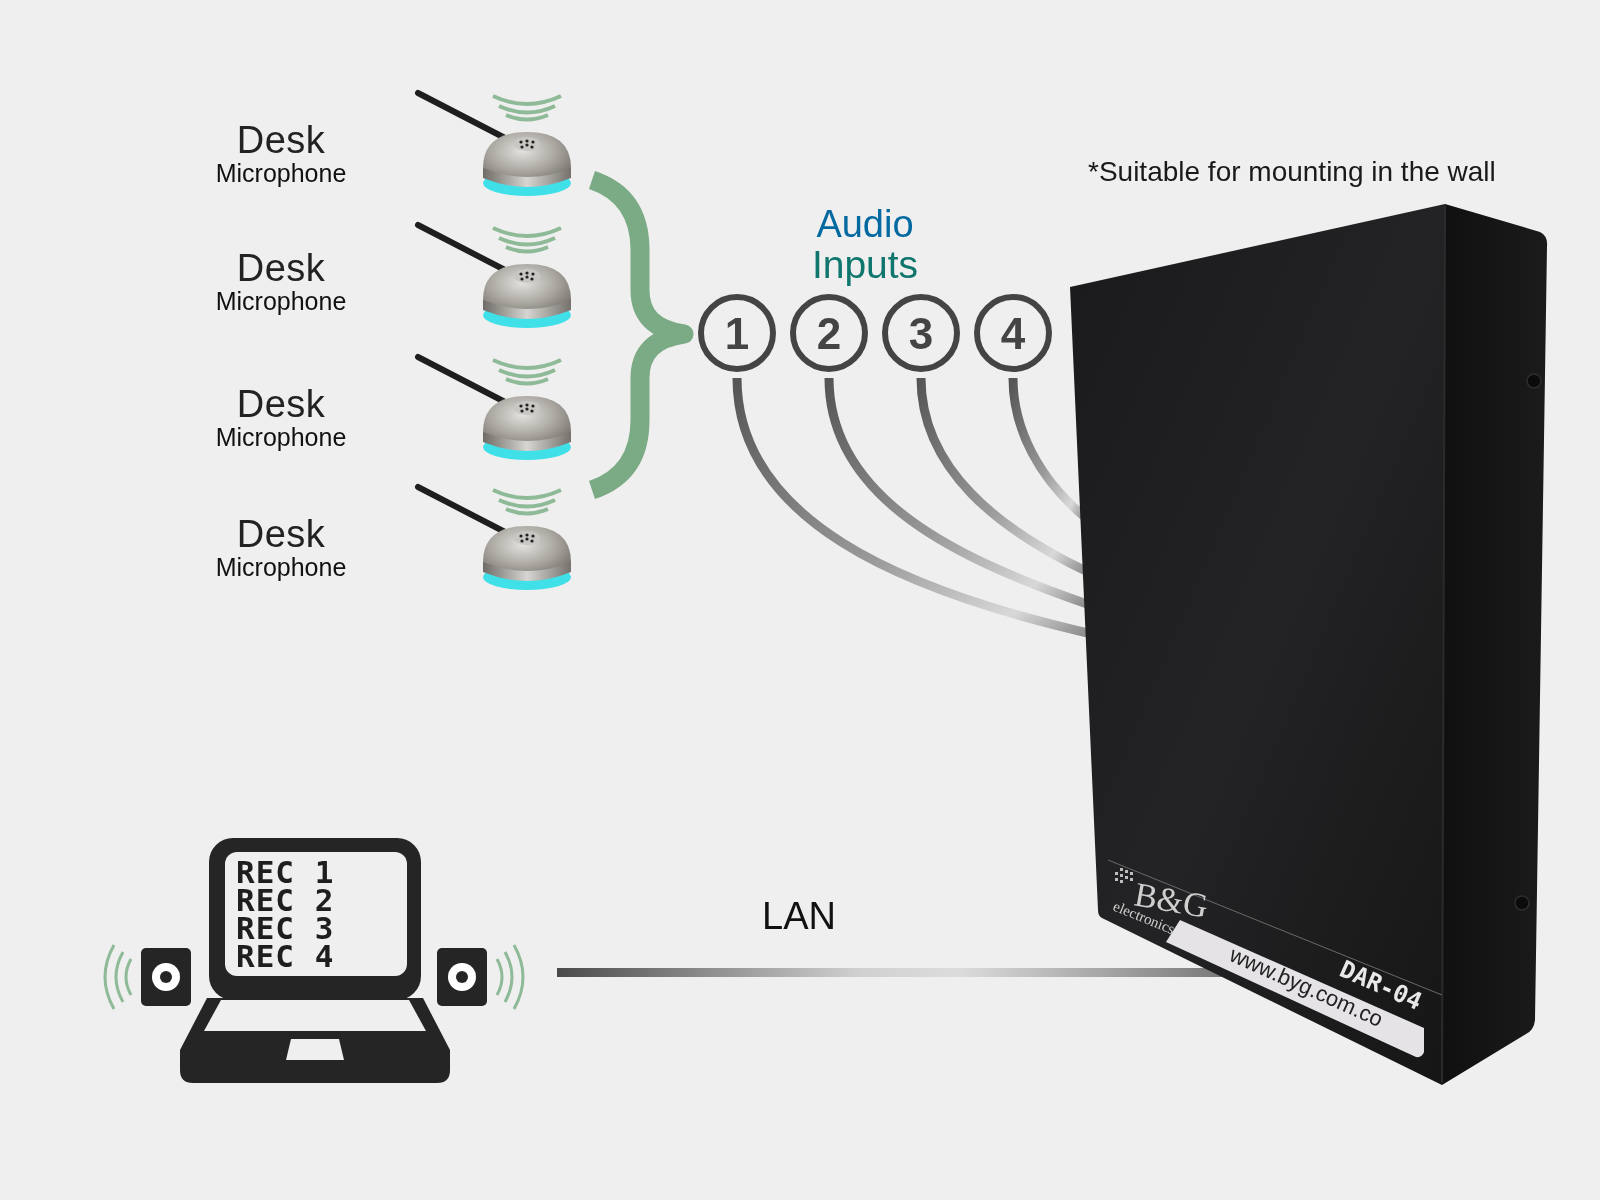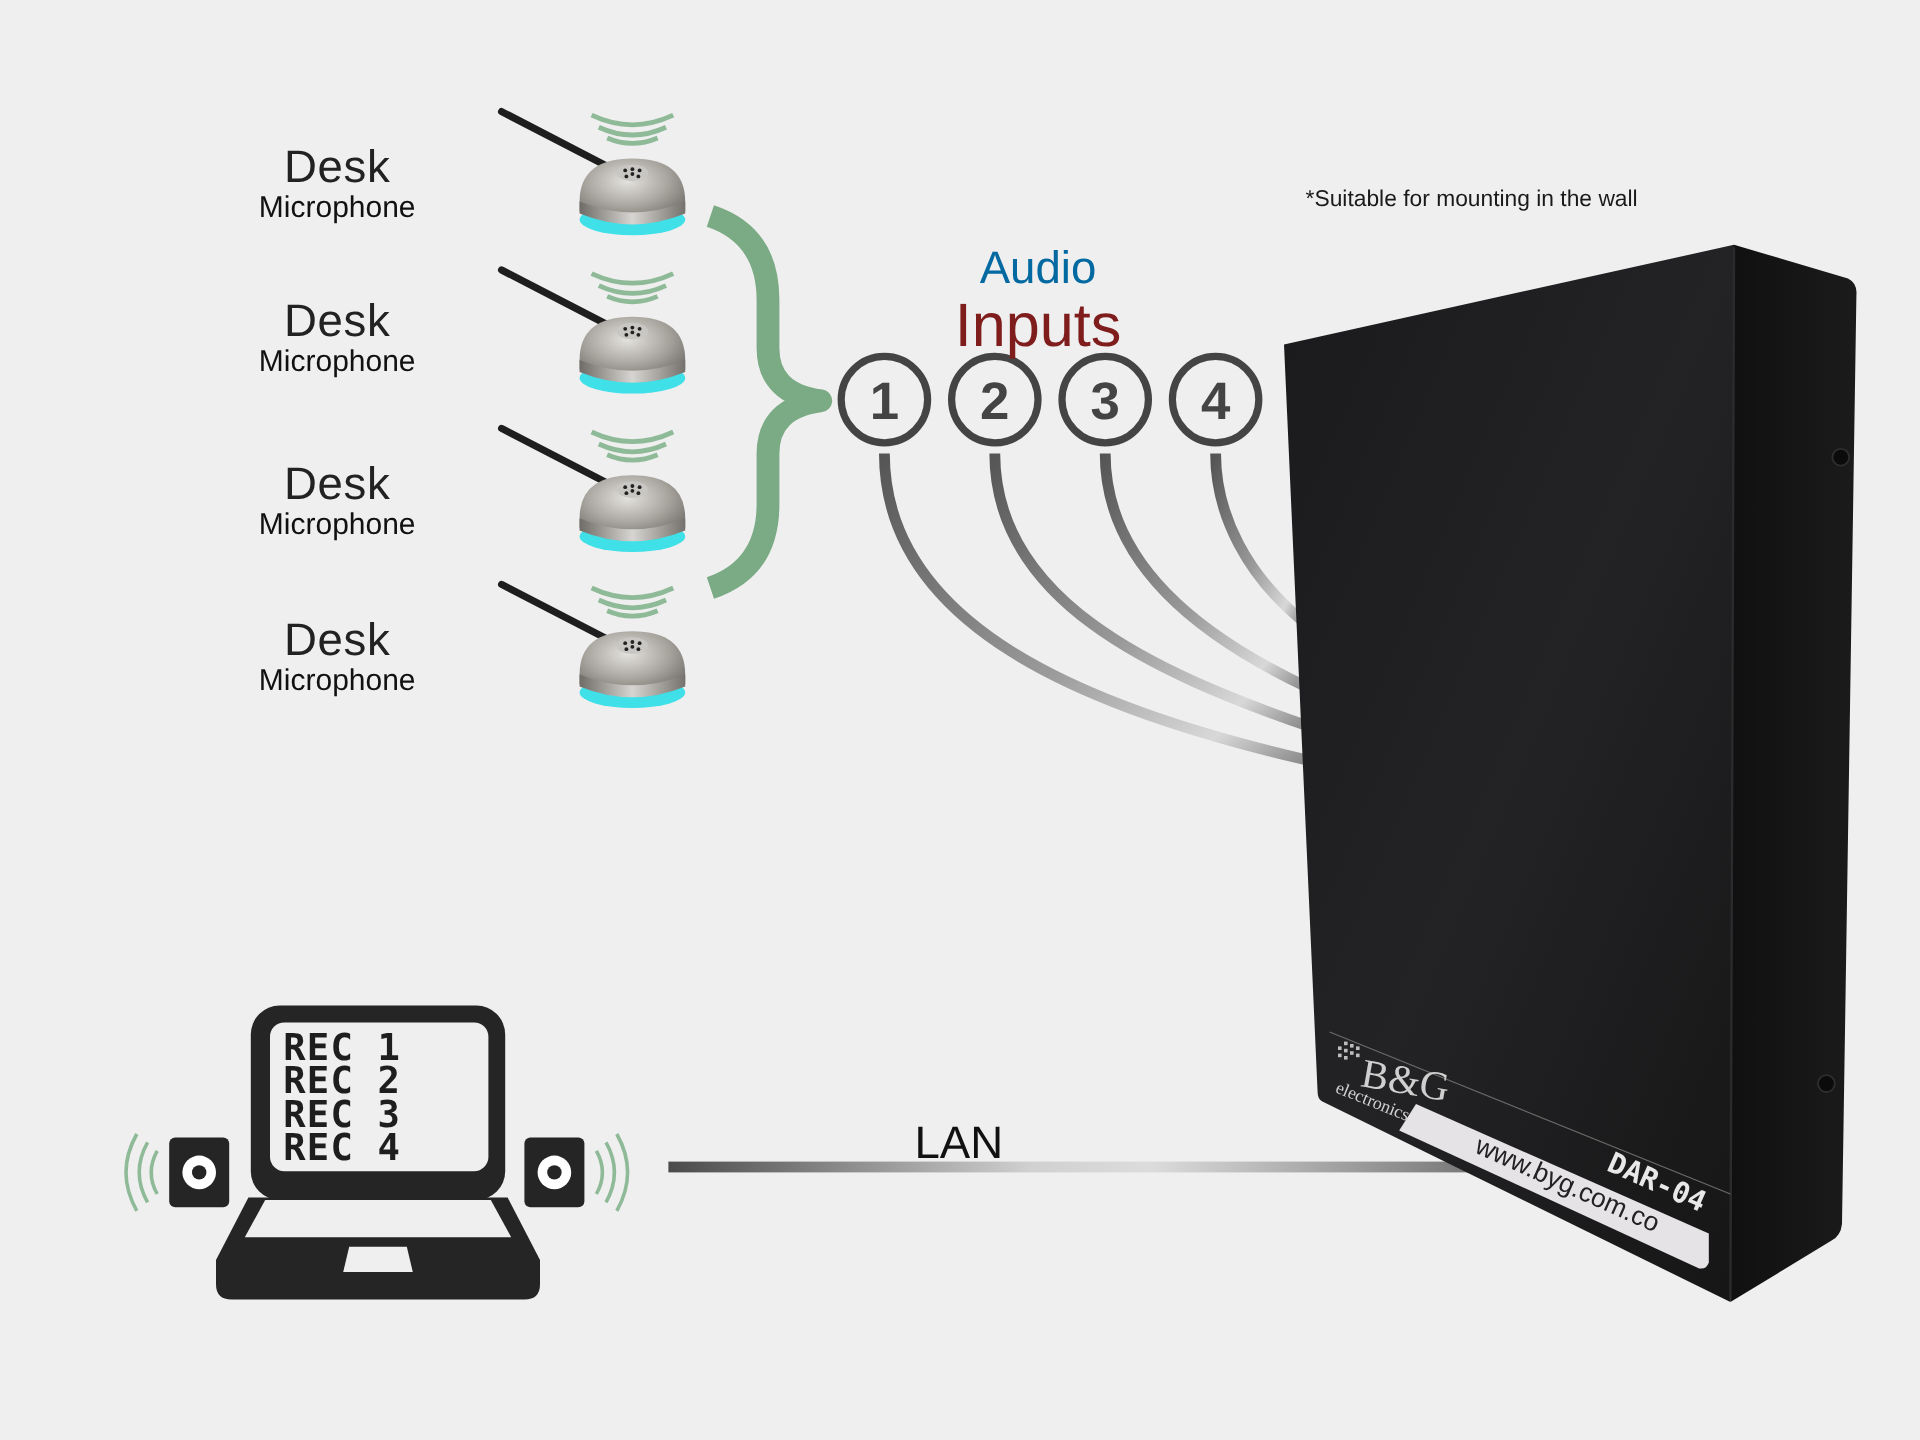--- a/index.html
+++ b/index.html
@@ -3,23 +3,23 @@
 <meta charset="utf-8">
 <style>
   html, body { margin: 0; padding: 0; }
   body { width: 1600px; height: 1200px; background: #efefef; position: relative; overflow: hidden;
          font-family: "Liberation Sans", "DejaVu Sans", sans-serif; color: #111; }
   .mic-label { position: absolute; text-align: center; width: 260px; line-height: 1; }
   .mic-label .l1 { font-size: 38px; font-weight: 300; color: #222; display: block; letter-spacing: 0.5px; }
   .mic-label .l2 { font-size: 25px; font-weight: 400; color: #111; display: block; margin-top: 2px; }
   .audio-title { position: absolute; left: 780px; top: 205px; width: 170px; text-align: center; line-height: 1; }
   .audio-title .l1 { font-size: 38px; font-weight: 400; color: #0369a1; display: block; }
-  .audio-title .l2 { font-size: 51px; color: #7f1d1d; display: block; margin-top: 2px; }
-  .note { position: absolute; left: 1088px; top: 156px; font-size: 19px; color: #1a1a1a; white-space: nowrap; }
-  .lan { position: absolute; left: 762px; top: 932px; font-size: 38px; color: #111; }
+  .audio-title .l2 { font-size: 39px; color: #0f766e; display: block; margin-top: 2px; }
+  .note { position: absolute; left: 1088px; top: 156px; font-size: 28px; color: #1a1a1a; white-space: nowrap; }
+  .lan { position: absolute; left: 762px; top: 895px; font-size: 38px; color: #111; }
   svg { position: absolute; left: 0; top: 0; }
   .rec-line { font-family: "DejaVu Sans Mono", monospace; font-weight: bold; font-size: 31px; fill: #1e1e1e; letter-spacing: 1px; }
   .label-url { font-family: "Liberation Sans", sans-serif; font-size: 22px; fill: #222; }
   .label-model { font-family: "DejaVu Sans Mono", monospace; font-size: 24px; font-weight: bold; fill: #e8e8e8; }
   .logo-text { font-family: "Liberation Serif", serif; fill: #cfcfcf; }
 </style>
 </head>
 <body>
 
 <svg width="1600" height="1200" viewBox="0 0 1600 1200">

